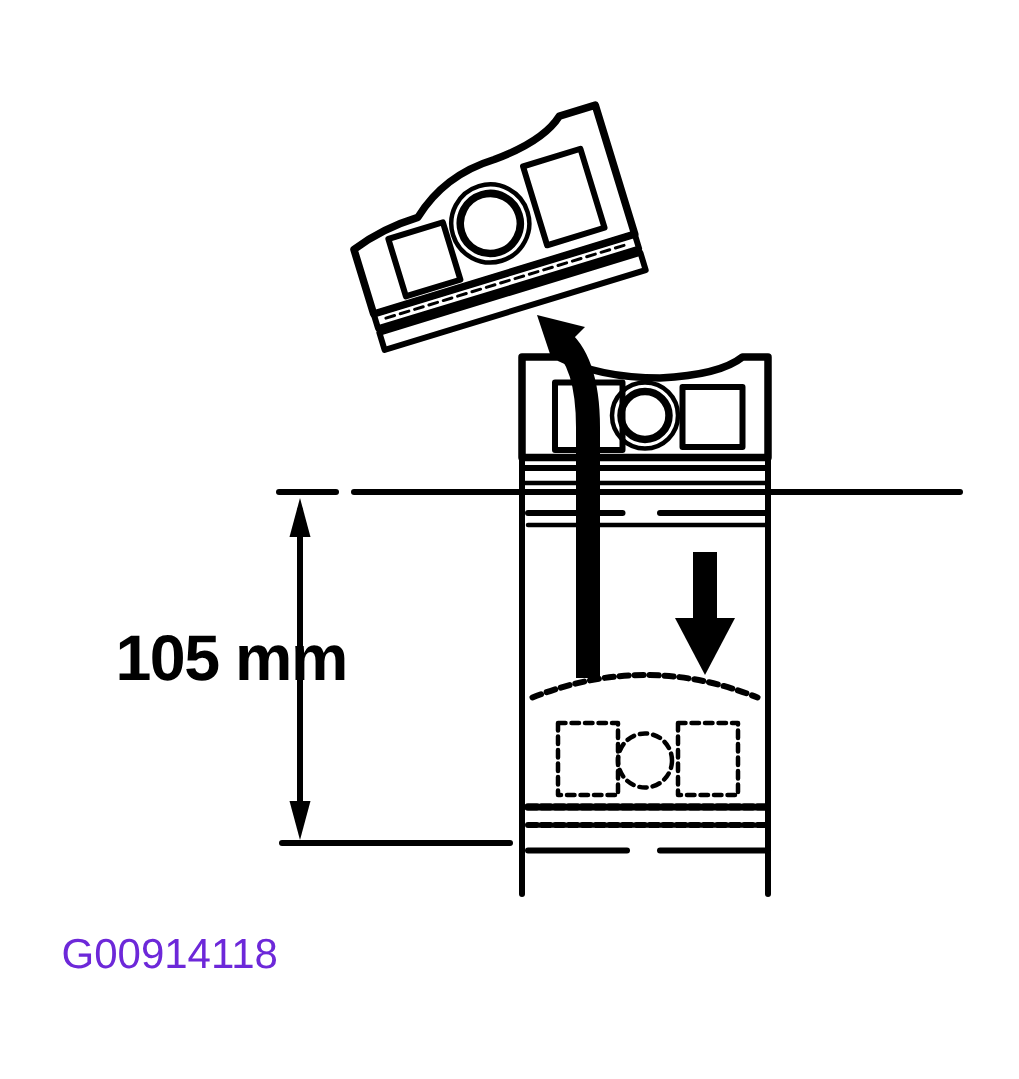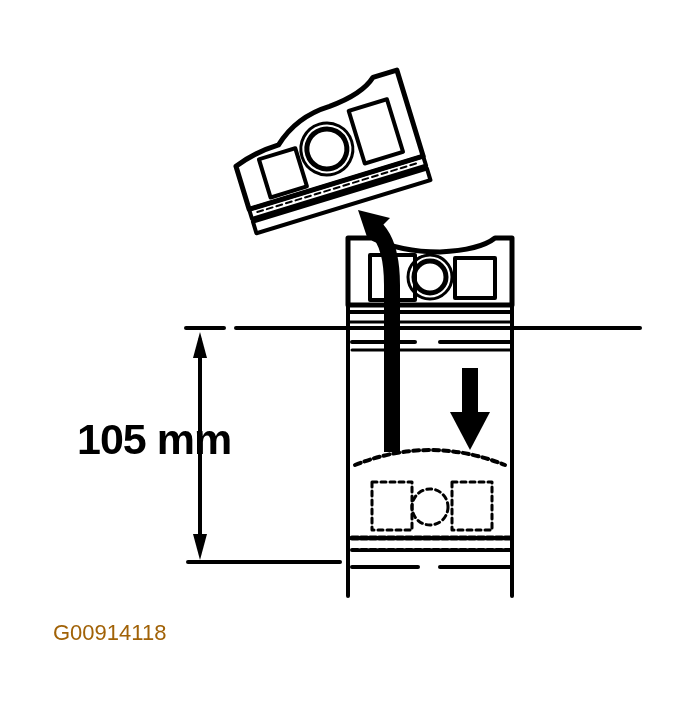--- a/index.html
+++ b/index.html
@@ -4,23 +4,23 @@
   <style>
     html, body { margin: 0; padding: 0; background: #ffffff; }
     body { width: 679px; height: 719px; position: relative; overflow: hidden; }
     .canvas { position: absolute; left: 0; top: 0; width: 679px; height: 719px; }
     .dim-label {
       position: absolute; left: 33px; top: 418px;
       font-family: "Liberation Sans", sans-serif; font-weight: bold;
       font-size: 43px; color: #000; letter-spacing: -1px; line-height: 1; margin-left: 44px;
     }
     .fig-id {
-      position: absolute; left: 53px; top: 622px;
+      position: absolute; left: 41px; top: 622px;
       font-family: "Liberation Sans", sans-serif; font-weight: normal;
-      font-size: 22px; color: #a16207; line-height: 1;
+      font-size: 28px; color: #6d28d9; line-height: 1;
     }
   </style>
 </head>
 <body>
 
 <svg class="canvas" viewBox="0 0 679 719" xmlns="http://www.w3.org/2000/svg">
   <g fill="none" stroke="#000" stroke-width="4" stroke-linejoin="round" stroke-linecap="round">
 
     <g>
       <line x1="186" y1="328" x2="224" y2="328" stroke-width="4"></line>

